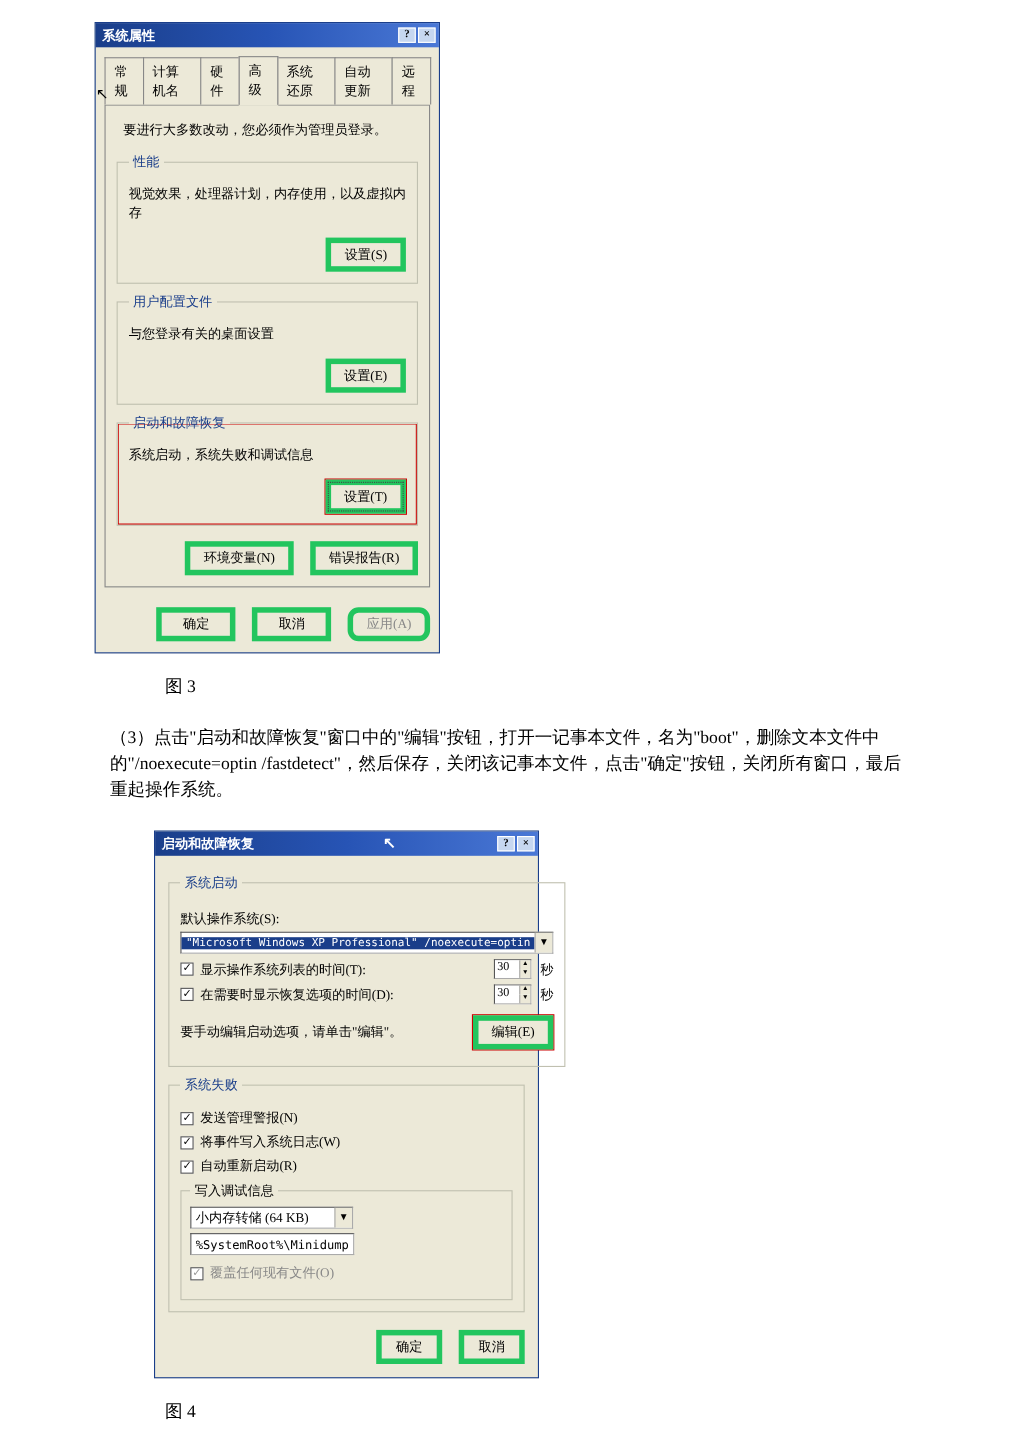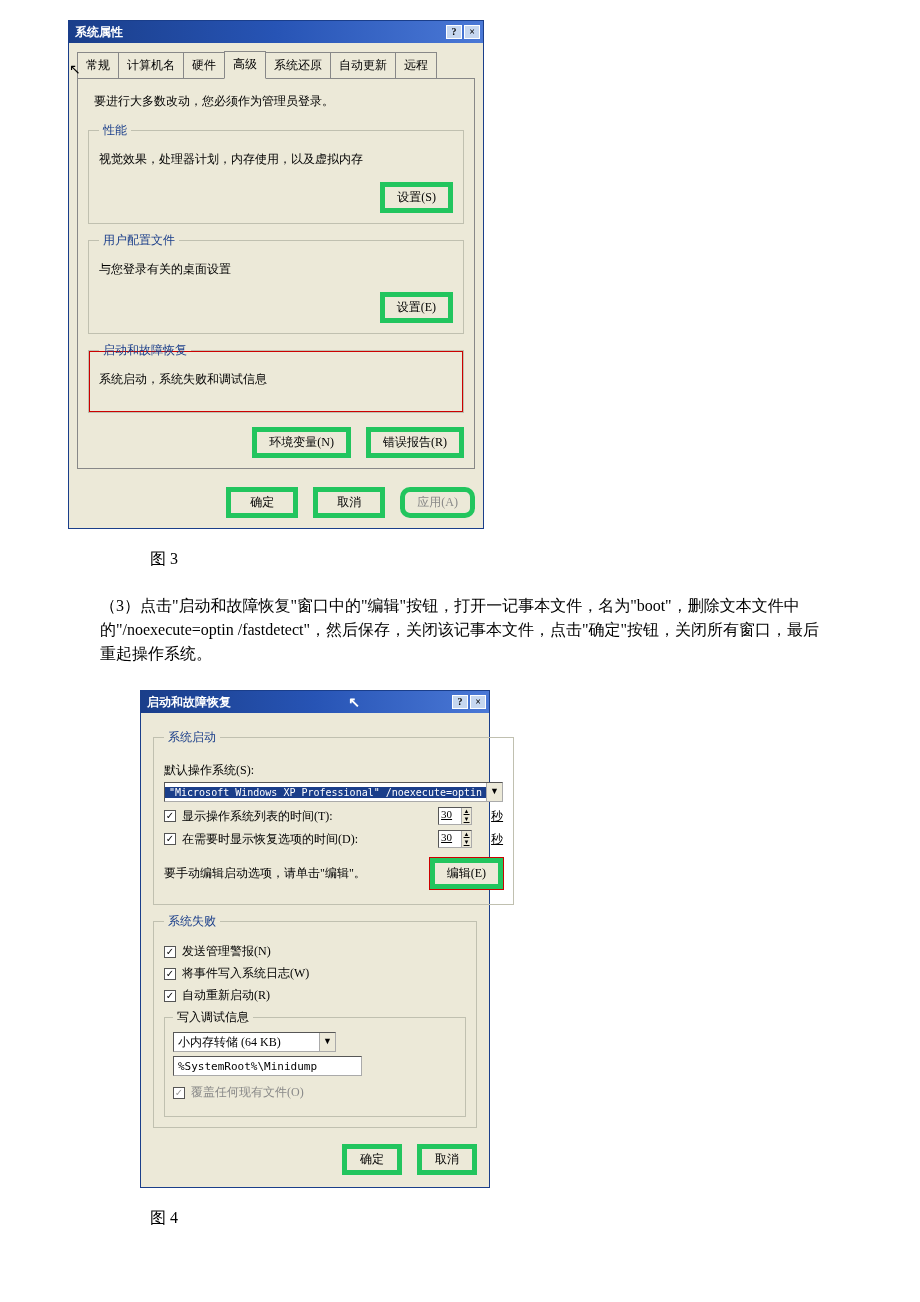--- a/index.html
+++ b/index.html
@@ -1,18 +1,18 @@
 <!DOCTYPE html>
 <html><head>
   <meta charset="utf-8">
   <style>
     * { box-sizing: border-box; margin: 0; padding: 0; font-family: "SimSun", "宋体", serif; font-size: 12px; }
     body { background: #fff; width: 920px; padding: 20px 0; color: #000; }
     .page-area { width: 920px; }
-    .dialog-wrap { width: 416px; margin-left: 68px; border: 1px solid #1a3e8a; background: #ece9d8; margin-bottom: 20px; }
+    .dialog-wrap { width: 314px; margin-left: 86px; border: 1px solid #1a3e8a; background: #ece9d8; margin-bottom: 20px; }
     .titlebar { height: 22px; background: linear-gradient(to right,#1a3e8a,#2754b5,#4a78d6); color: #fff; display: flex; align-items: center; padding: 0 3px 0 6px; font-weight: bold; }
     .titlebar .spacer { flex: 1; }
     .titlebtn { width: 16px; height: 14px; margin-left: 2px; border: 1px solid #fff; background: #c6d7f0; color: #000; font-size: 10px; line-height: 12px; text-align: center; font-weight: bold; }
     .tabs { margin: 8px 8px 0 8px; display: flex; align-items: flex-end; }
     .tab { padding: 4px 8px; border: 1px solid #888; border-bottom: none; background: #ece9d8; position: relative; margin-right: -1px; font-family: Liberation Mono, monospace; }
     .tab.active { background: #ece9d8; z-index: 2; padding-bottom: 5px; margin-bottom: -1px; border-bottom: 1px solid #ece9d8; }
     .tabpanel { margin: 0 8px 8px 8px; border: 1px solid #888; padding: 10px; background: #ece9d8; }
     .cursor1 { position: absolute; margin-left: -8px; margin-top: -8px; font-size: 14px; pointer-events: none; }
     .note-line { margin: 4px 6px 12px 6px; }
     fieldset.group { border: 1px solid #c0c0b0; margin: 8px 0; padding: 8px 10px 10px 10px; position: relative; }
@@ -30,30 +30,30 @@
 
     
     .d2body { padding: 8px 12px 12px 12px; }
     .frm-row { display: flex; align-items: center; margin: 5px 0; }
     .chk { width: 12px; height: 12px; border: 1px solid #555; background: #fff; display: inline-block; margin-right: 6px; text-align: center; line-height: 10px; font-size: 10px; }
     .chk.checked::after { content: "✓"; color: #000; font-size: 10px; }
     .chk.dim { color: #999; }
     .chk.dim.checked::after { color: #999; }
     .dimtxt { color: #888; }
     .optext { flex: 1; }
-    .spinwrap { display: flex; align-items: center; gap: 19px; text-decoration: underline; }
+    .spinwrap { display: flex; align-items: center; gap: 8px; }
     .spinbox { width: 34px; height: 18px; border: 1px inset #aaa; background: #fff; display: flex; align-items: stretch; }
     .spininput { width: 22px; border: none; font-size: 11px; padding: 0 2px; background: #fff; }
     .spinctl { width: 10px; display: flex; flex-direction: column; }
     .spinctl .sc { flex: 1; border-left: 1px solid #aaa; background: #ece9d8; font-size: 6px; text-align: center; line-height: 6px; }
     .selectbox { height: 20px; border: 1px inset #aaa; background: #fff; display: flex; align-items: center; }
     .selectbox .sel-text { flex: 1; padding: 0 4px; }
     .selectbox .sel-text.hl { background: #1a3e8a; color: #fff; }
     .selectbox .dd { width: 16px; height: 100%; background: #ece9d8; border-left: 1px solid #aaa; text-align: center; font-size: 9px; line-height: 16px; }
-    .inputbox { height: 20px; border: 1px inset #aaa; background: #fff; padding: 0 4px; display: flex; align-items: center; width: 189px; }
+    .inputbox { height: 20px; border: 1px inset #aaa; background: #fff; padding: 0 4px; display: flex; align-items: center; width: 149px; }
     .sub-label { margin: 8px 0 3px 0; }
     .d2 .winbtn { min-width: 60px; }
     .d2-bottom { text-align: right; padding-top: 8px; }
     fieldset.inner-group { border: 1px solid #c0c0b0; padding: 6px 8px 10px 8px; margin-top: 0; }
     fieldset.inner-group > legend { padding: 0 4px; }
   </style>
 </head>
 <body>
 
 <div class="page-area">
@@ -92,20 +92,23 @@
         <legend>用户配置文件</legend>
         <div class="group-desc">与您登录有关的桌面设置</div>
         <div class="btnrow-right">
           <span class="winbtn">设置(E)</span>
         </div>
       </fieldset>
 
       <fieldset class="group redhl">
         <legend>启动和故障恢复</legend>
         <div class="group-desc">系统启动，系统失败和调试信息</div>
+        <div class="btnrow-right">
+          <span class="winbtn dotted hl">设置(T)</span>
+        </div>
       </fieldset>
 
       <div class="btnrow-right" style="margin-top:14px;">
         <span class="winbtn">环境变量(N)</span>
         <span class="winbtn">错误报告(R)</span>
       </div>
     </div>
 
     <div class="bottom-btns">
       <span class="winbtn">确定</span>
@@ -183,21 +186,21 @@
           <span class="chk checked"></span>
           <span class="optext">将事件写入系统日志(W)</span>
         </div>
         <div class="frm-row">
           <span class="chk checked"></span>
           <span class="optext">自动重新启动(R)</span>
         </div>
 
         <fieldset class="inner-group">
           <legend>写入调试信息</legend>
-          <div class="selectbox" style="width:163px;margin-bottom:4px;">
+          <div class="selectbox" style="width:148px;margin-bottom:4px;">
             <span class="sel-text">小内存转储 (64 KB)</span>
             <span class="dd">▼</span>
           </div>
           <div class="inputbox">
             <span style="font-family:monospace;font-size:11px;">%SystemRoot%\Minidump</span>
           </div>
           <div class="frm-row" style="margin-top:8px;">
             <span class="chk checked dim"></span>
             <span class="optext dimtxt">覆盖任何现有文件(O)</span>
           </div>

